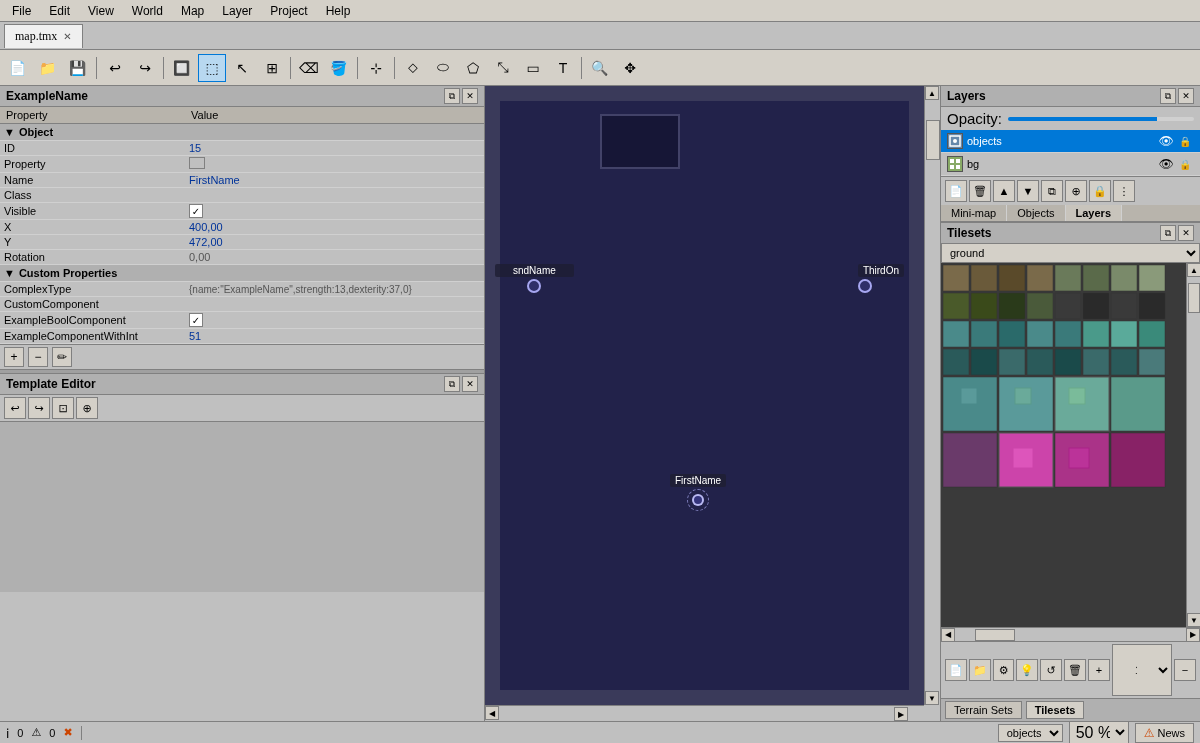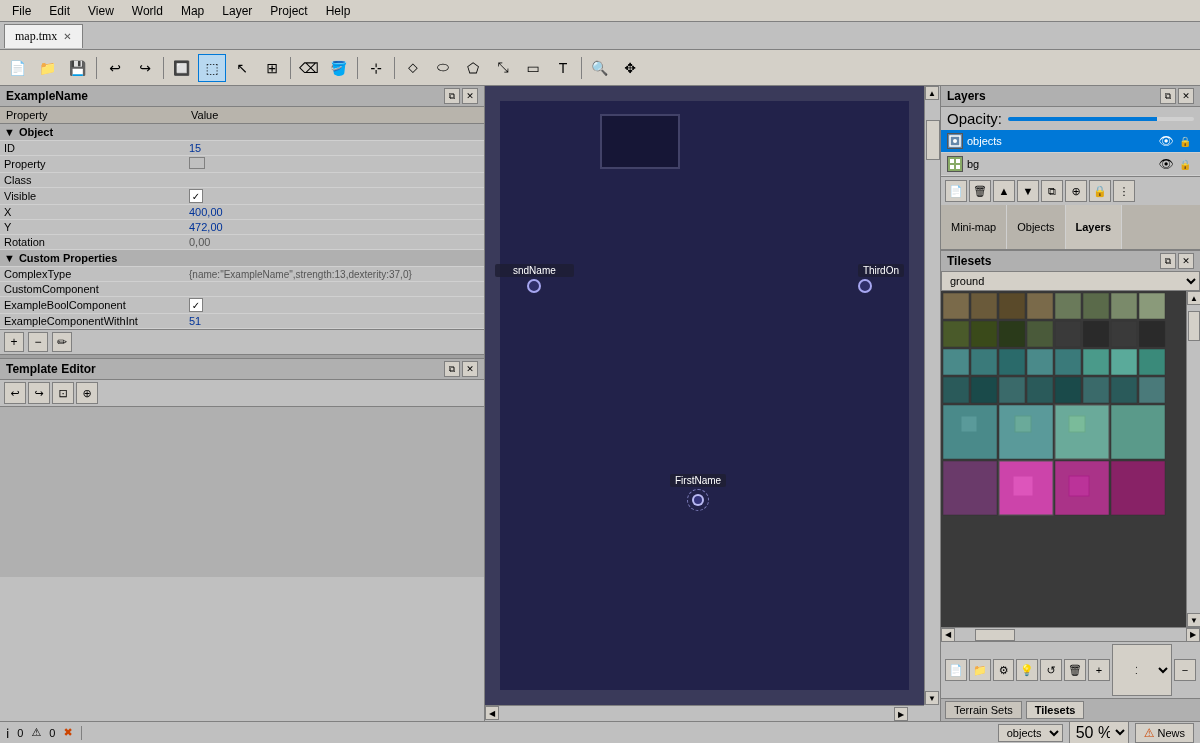--- a/index.html
+++ b/index.html
@@ -85,21 +85,21 @@
     .layer-item.selected { background: #0078d7; color: white; }
     .layer-icon { width: 16px; height: 16px; background: #808080; border: 1px solid #555; display: flex; align-items: center; justify-content: center; font-size: 9px; }
     .layer-icon.objects { background: #6688aa; }
     .layer-icon.tilemap { background: #88aa66; }
     .layer-eye { width: 16px; height: 16px; cursor: pointer; display: flex; align-items: center; justify-content: center; font-size: 12px; margin-left: auto; }
     .layer-lock { width: 16px; height: 16px; cursor: pointer; display: flex; align-items: center; justify-content: center; font-size: 10px; }
     .layer-name { font-size: 11px; flex: 1; }
 
     
     .tab-strip { display: flex; border-bottom: 1px solid #808080; background: #b8b4ac; }
-    .tab-strip-item { padding: 16px 10px; font-size: 11px; cursor: pointer; border-right: 1px solid #d0d0d0; }
+    .tab-strip-item { padding: 2px 10px; font-size: 11px; cursor: pointer; border-right: 1px solid #d0d0d0; }
     .tab-strip-item.active { background: #c8c4bc; font-weight: bold; }
 
     
     .tilesets-panel { flex: 1; display: flex; flex-direction: column; border-top: 1px solid #808080; }
     .tilesets-header { display: flex; align-items: center; justify-content: space-between; padding: 2px 6px; font-size: 12px; font-weight: bold; background: #b0b0b0; }
     .tilesets-header-btns { display: flex; gap: 2px; }
     .tileset-select { width: 100%; padding: 2px 4px; font-size: 11px; background: #d4d0c8; border: 1px solid #808080; }
     .tileset-canvas { flex: 1; background: #404040; overflow: hidden; position: relative; }
     .tileset-scrollbar { position: absolute; right: 0; top: 0; bottom: 0; width: 14px; background: #c0c0c0; border-left: 1px solid #808080; }
 
@@ -211,20 +211,24 @@
           </tr>
           <tr>
             <td>ID</td>
             <td class="prop-value">15</td>
           </tr>
           <tr>
             <td>Property</td>
             <td><span class="color-swatch"></span></td>
           </tr>
           <tr>
+            <td>Name</td>
+            <td class="prop-value">FirstName</td>
+          </tr>
+          <tr>
             <td>Class</td>
             <td></td>
           </tr>
           <tr>
             <td>Visible</td>
             <td><div class="cb-check">✓</div></td>
           </tr>
           <tr>
             <td>X</td>
             <td class="prop-value">400,00</td>

